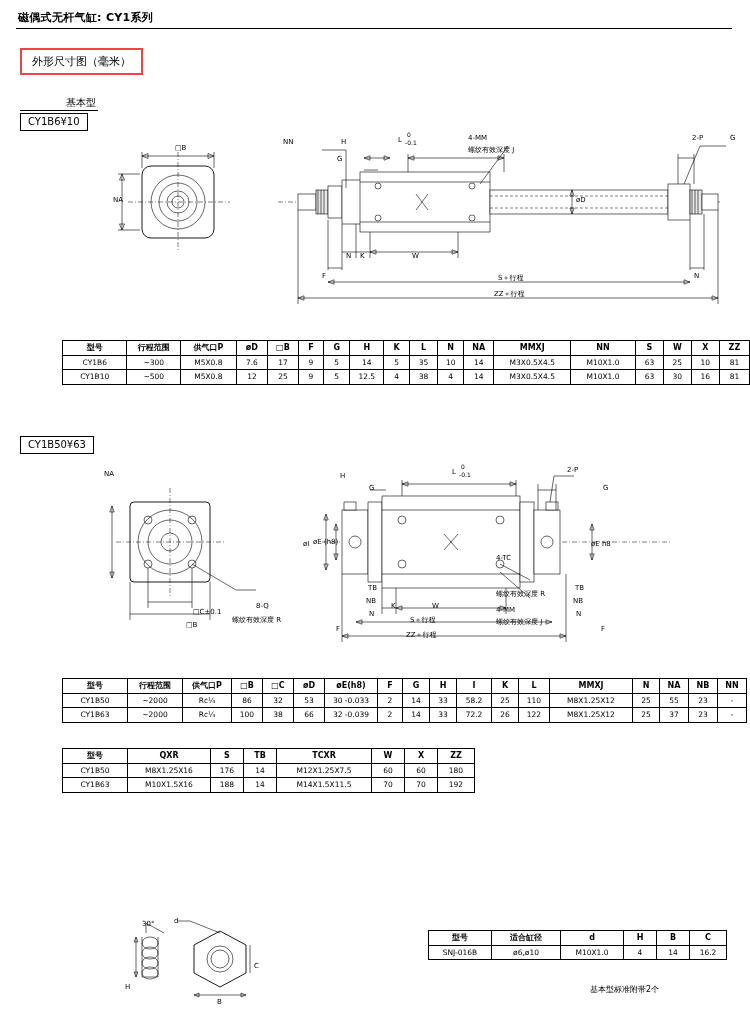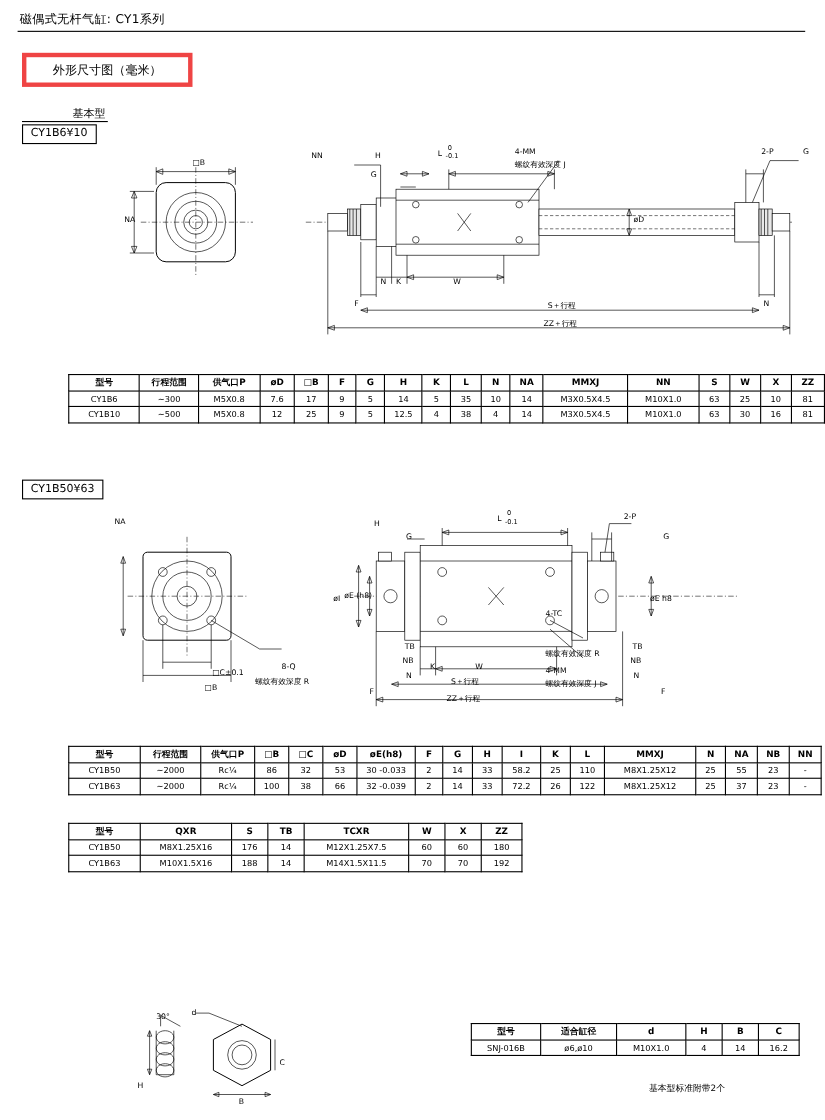--- a/index.html
+++ b/index.html
@@ -21,32 +21,33 @@
     width: 750px;
     height: 1018px;
     padding: 0;
   }
   .title-main {
     position: absolute;
     left: 18px;
     top: 10px;
     font-size: 11px;
     letter-spacing: 0.3px;
+    font-weight: bold;
   }
   .title-rule {
     position: absolute;
     left: 16px;
     top: 28px;
     width: 716px;
     border-top: 1px solid #000;
   }
   .boxlabel {
     position: absolute;
-    border: 4px solid #ef4444;
-    padding: 4px 24px;
+    border: 2px solid #ef4444;
+    padding: 4px 10px;
     font-size: 11px;
     background: #fff;
     white-space: nowrap;
   }
   .plainlabel {
     position: absolute;
     font-size: 10px;
     white-space: nowrap;
   }
   .small-box {

